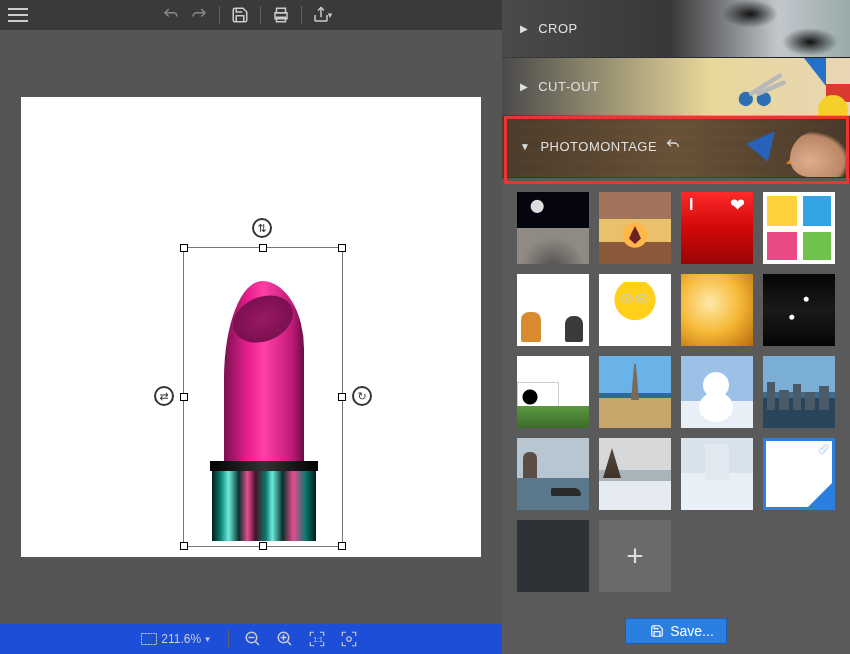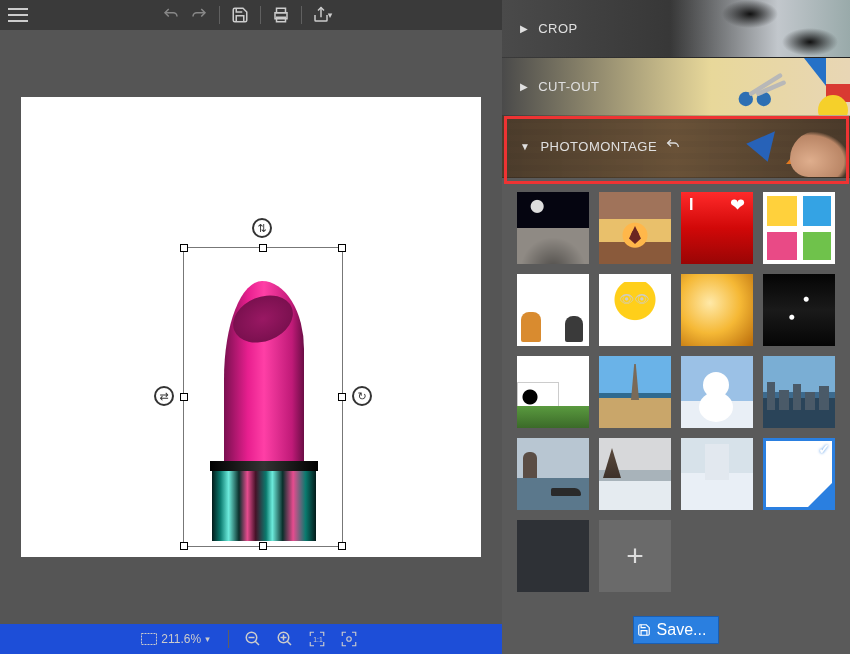--- a/index.html
+++ b/index.html
@@ -223,22 +223,22 @@
 .t-winter1::before{content:"";position:absolute;left:4px;top:10px;width:18px;height:30px;background:linear-gradient(#5b4a3d,#3d3129);clip-path:polygon(50% 0,100% 100%,0 100%);}
 .t-winter2 { background: linear-gradient(#d7e2ea 0 48%, #e9eff6 48% 100%);}
 .t-winter2::before{content:"";position:absolute;left:24px;top:6px;width:24px;height:36px;background:#e2e8ef;}
 .t-blank { background:#fff;}
 .t-blank::before{content:"";position:absolute;right:0;bottom:0;width:0;height:0;border-left:24px solid transparent;border-bottom:24px solid #2a7fe0;}
 .t-dark { background:#2e3136;}
 
 .save-row { display:flex; justify-content:center; padding: 6px 0 10px 0;}
 .save-btn {
   background:#2a7fe0; color:#fff; border:1px solid #1a5fb4;
-  padding: 4px 12px 4px 3px; cursor:pointer;
-  display:flex; align-items:center; gap:6px; font-size:16px;
+  padding: 4px 12px 4px 24px; cursor:pointer;
+  display:flex; align-items:center; gap:6px; font-size:14px;
 }
 .save-btn svg { width:14px; height:14px; }
 </style>
 </head>
 <body>
 
 <div class="main">
   <div class="left-panel">
     <div class="toolbar-top">
       <div class="hamburger">

